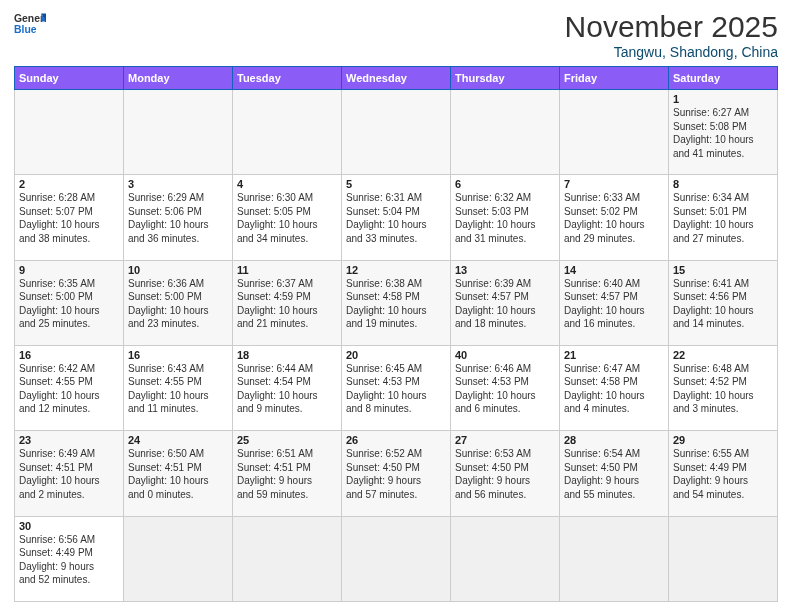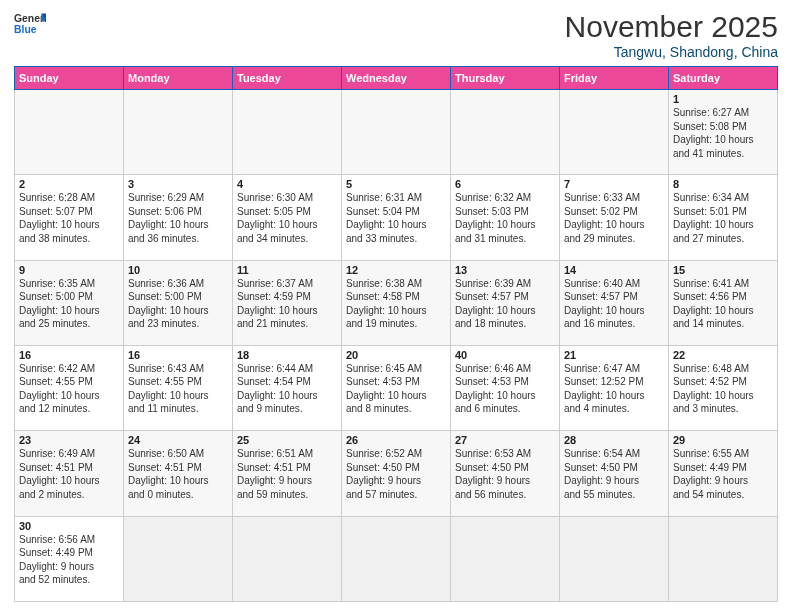--- a/index.html
+++ b/index.html
@@ -45,21 +45,21 @@
       font-size: 14px;
       color: #0c4a6e;
     }
     table {
       width: 100%;
       border-collapse: collapse;
       flex: 1;
       table-layout: fixed;
     }
     thead th {
-      background: #ec4899;
+      background: #8b5cf6;
       color: #fff;
       font-size: 11px;
       font-weight: bold;
       padding: 5px 4px;
       text-align: left;
       border: 1px solid #1560bb;
     }
     tbody td {
       vertical-align: top;
       border: 1px solid #ccc;
@@ -268,21 +268,21 @@
           <td>
             <span class="day-num">40</span>
             <div class="day-info" style="white-space: pre-line;">Sunrise: 6:46 AM
 Sunset: 4:53 PM
 Daylight: 10 hours
 and 6 minutes.</div>
           </td>
           <td>
             <span class="day-num">21</span>
             <div class="day-info" style="white-space: pre-line;">Sunrise: 6:47 AM
-Sunset: 12:52 PM
+Sunset: 4:58 PM
 Daylight: 10 hours
 and 4 minutes.</div>
           </td>
           <td>
             <span class="day-num">22</span>
             <div class="day-info" style="white-space: pre-line;">Sunrise: 6:48 AM
 Sunset: 4:52 PM
 Daylight: 10 hours
 and 3 minutes.</div>
           </td>

